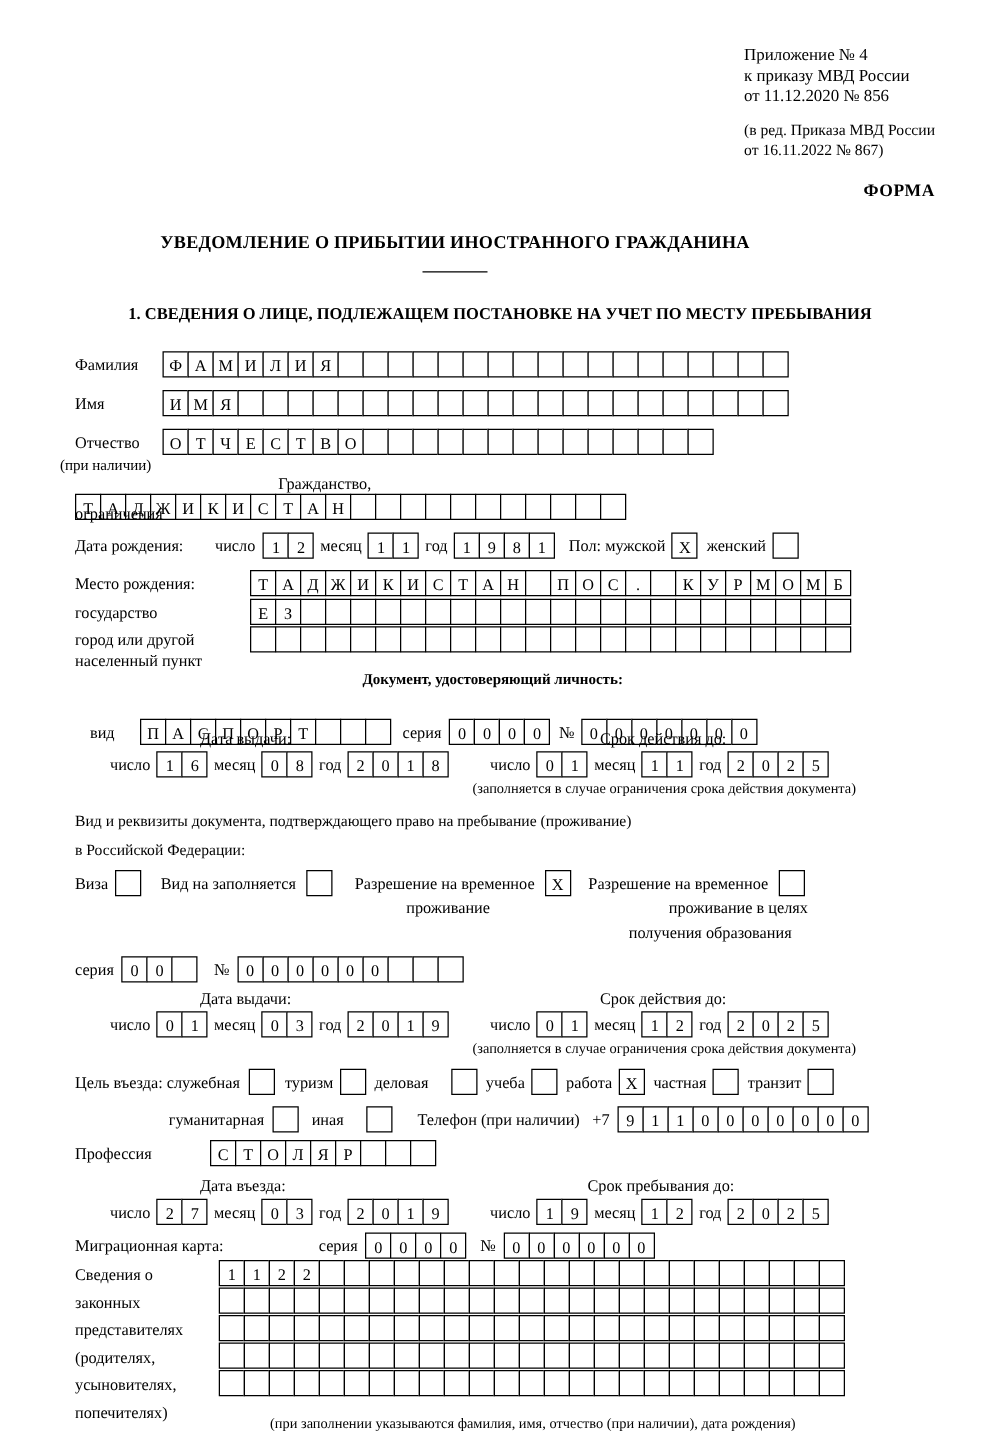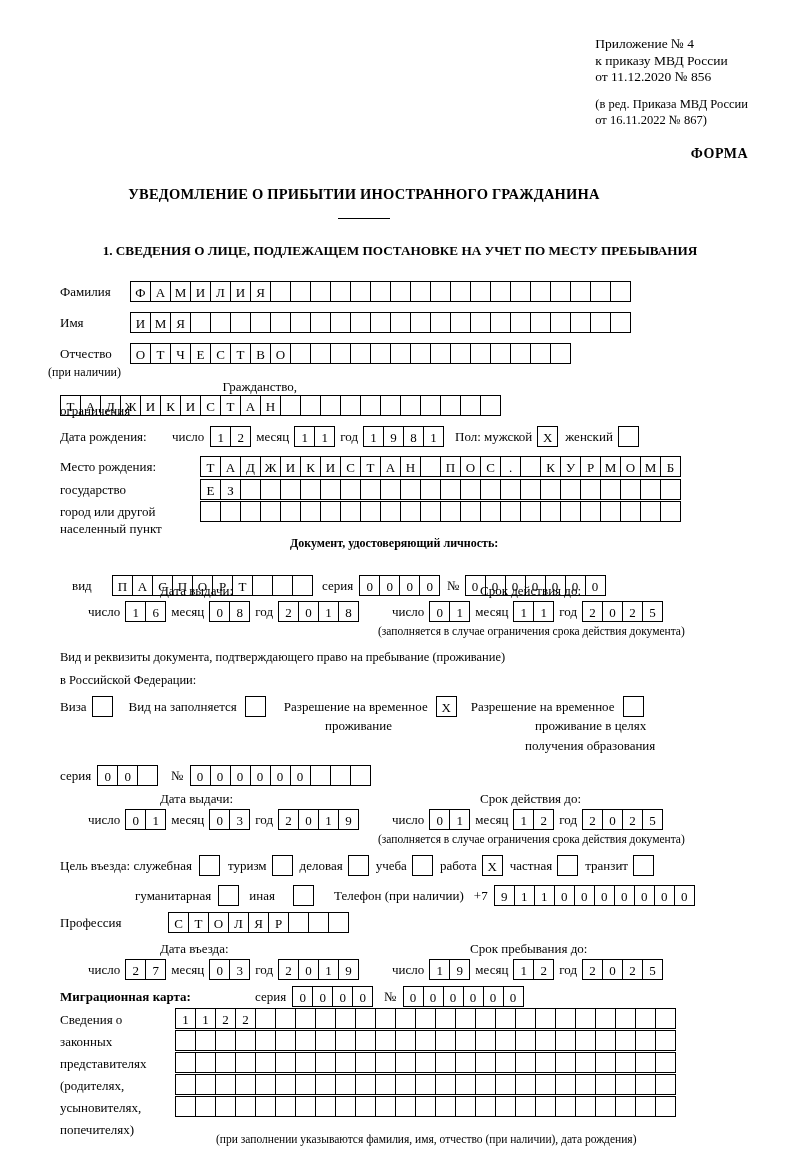--- a/index.html
+++ b/index.html
@@ -479,21 +479,21 @@
     <span style="width:14px;"></span>
     <span class="lbl" style="margin-right:8px;">Разрешение на временное</span>
     <span class="single"></span>
   </div>
   <div class="row" style="top:718px; left:325px;">
     <span class="lbl">проживание</span>
   </div>
   <div class="row" style="top:718px; left:535px;">
     <span class="lbl">проживание в целях</span>
   </div>
-  <div class="row" style="top:738px; left:525px;">
+  <div class="row" style="top:738px; left:503px;">
     <span class="lbl">получения образования</span>
   </div>
 
   <div class="row" style="top:765px; left:60px;">
     <span class="lbl" style="margin-right:6px;">серия</span>
     <span class="boxes" id="permit-series">
         <span class="bx">0</span>
         <span class="bx">0</span>
         <span class="bx"></span>
       </span>
@@ -565,21 +565,21 @@
     <span class="c-note">(заполняется в случае ограничения срока действия документа)</span>
   </div>
 
   <div class="row" style="top:855px; left:60px;">
     <span class="lbl" style="margin-right:7px;">Цель въезда: служебная</span>
     <span class="single"></span>
     <span style="width:8px;"></span>
     <span class="lbl" style="margin-right:5px;">туризм</span>
     <span class="single"></span>
     <span style="width:7px;"></span>
-    <span class="lbl" style="margin-right:5px;">деловая</span>
+    <span class="lbl" style="margin-right:18px;">деловая</span>
     <span class="single"></span>
     <span style="width:7px;"></span>
     <span class="lbl" style="margin-right:5px;">учеба</span>
     <span class="single"></span>
     <span style="width:7px;"></span>
     <span class="lbl" style="margin-right:5px;">работа</span>
     <span class="single">X</span>
     <span style="width:7px;"></span>
     <span class="lbl" style="margin-right:5px;">частная</span>
     <span class="single"></span>
@@ -669,21 +669,21 @@
     <span class="lbl" style="margin-right:5px;">год</span>
     <span class="boxes" id="stay-year">
         <span class="bx">2</span>
         <span class="bx">0</span>
         <span class="bx">2</span>
         <span class="bx">5</span>
       </span>
   </div>
 
   <div class="row" style="top:986px; left:60px;">
-    <span class="lbl" style="width:195px;font-weight:bold;">Миграционная карта:</span>
+    <span class="lbl" style="width:195px;">Миграционная карта:</span>
     <span class="lbl" style="margin-right:6px;">серия</span>
     <span class="boxes" id="migration-series">
         <span class="bx">0</span>
         <span class="bx">0</span>
         <span class="bx">0</span>
         <span class="bx">0</span>
       </span>
     <span style="width:12px;"></span>
     <span class="lbl" style="margin-right:6px;">№</span>
     <span class="boxes" id="migration-number">

